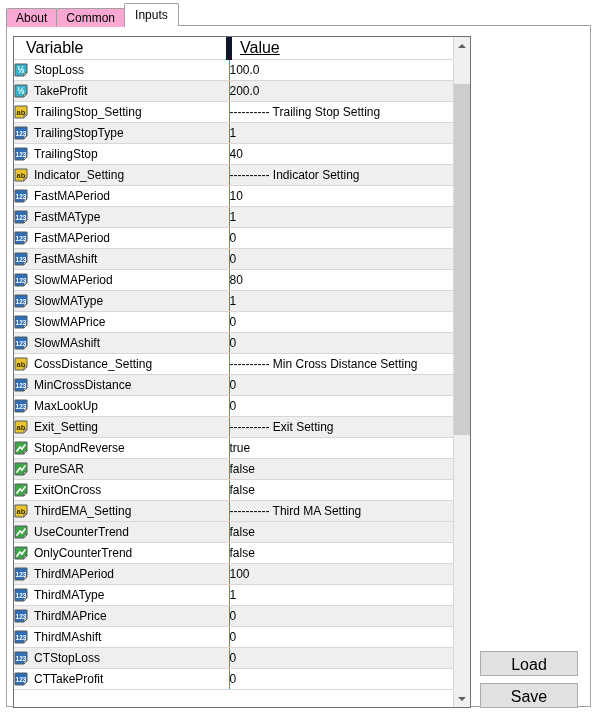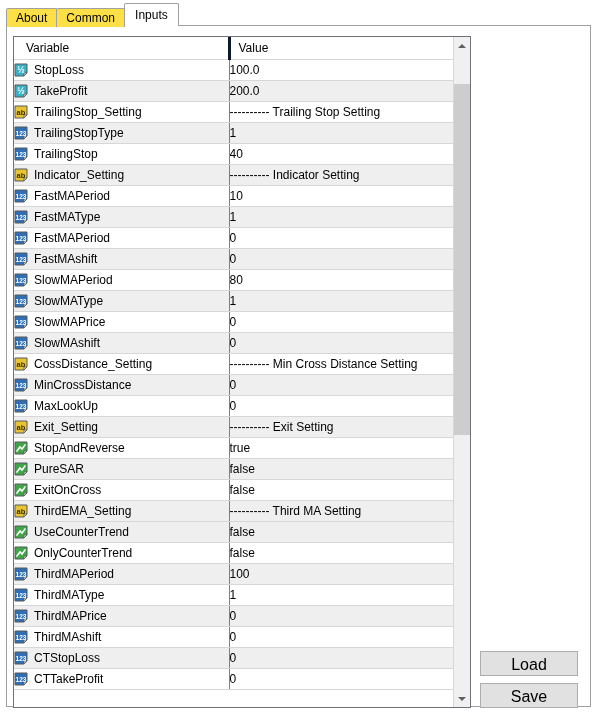--- a/index.html
+++ b/index.html
@@ -27,21 +27,21 @@
     align-items: flex-end;
     z-index: 3;
   }
   .tab {
     height: 19px;
     line-height: 19px;
     padding: 0 9px;
     margin-right: -1px;
     border: 1px solid #a0a0a0;
     border-bottom: none;
-    background: #fde047;
+    background: #f9a8d4;
     color: #000;
     font-size: 12px;
     border-radius: 2px 2px 0 0;
     box-sizing: border-box;
     white-space: nowrap;
     position: relative;
     top: 1px;
   }
   .tab.selected {
     background: #ffffff;
@@ -90,29 +90,29 @@
     border-collapse: collapse;
     table-layout: fixed;
     width: 439px;
   }
   table.grid col.c-name { width: 215px; }
   table.grid col.c-val  { width: 224px; }
 
   table.grid th {
     height: 22px;
     font-weight: normal;
-    font-size: 12px;
+    font-size: 16px;
     text-align: left;
     padding: 0 0 0 12px;
     background: #ffffff;
     color: #000;
     border-bottom: 1px solid #d7d7d7;
     vertical-align: middle;
   }
-  table.grid th.val-head { padding-left: 8px; border-left: 3px solid #0f172a; }
+  table.grid th.val-head { padding-left: 8px; border-left: 6px solid #0f172a; text-decoration: underline; }
 
   table.grid td {
     height: 20px;
     font-size: 12px;
     vertical-align: middle;
     border-bottom: 1px solid #d7d7d7;
     padding: 0;
     overflow: hidden;
     white-space: nowrap;
   }

